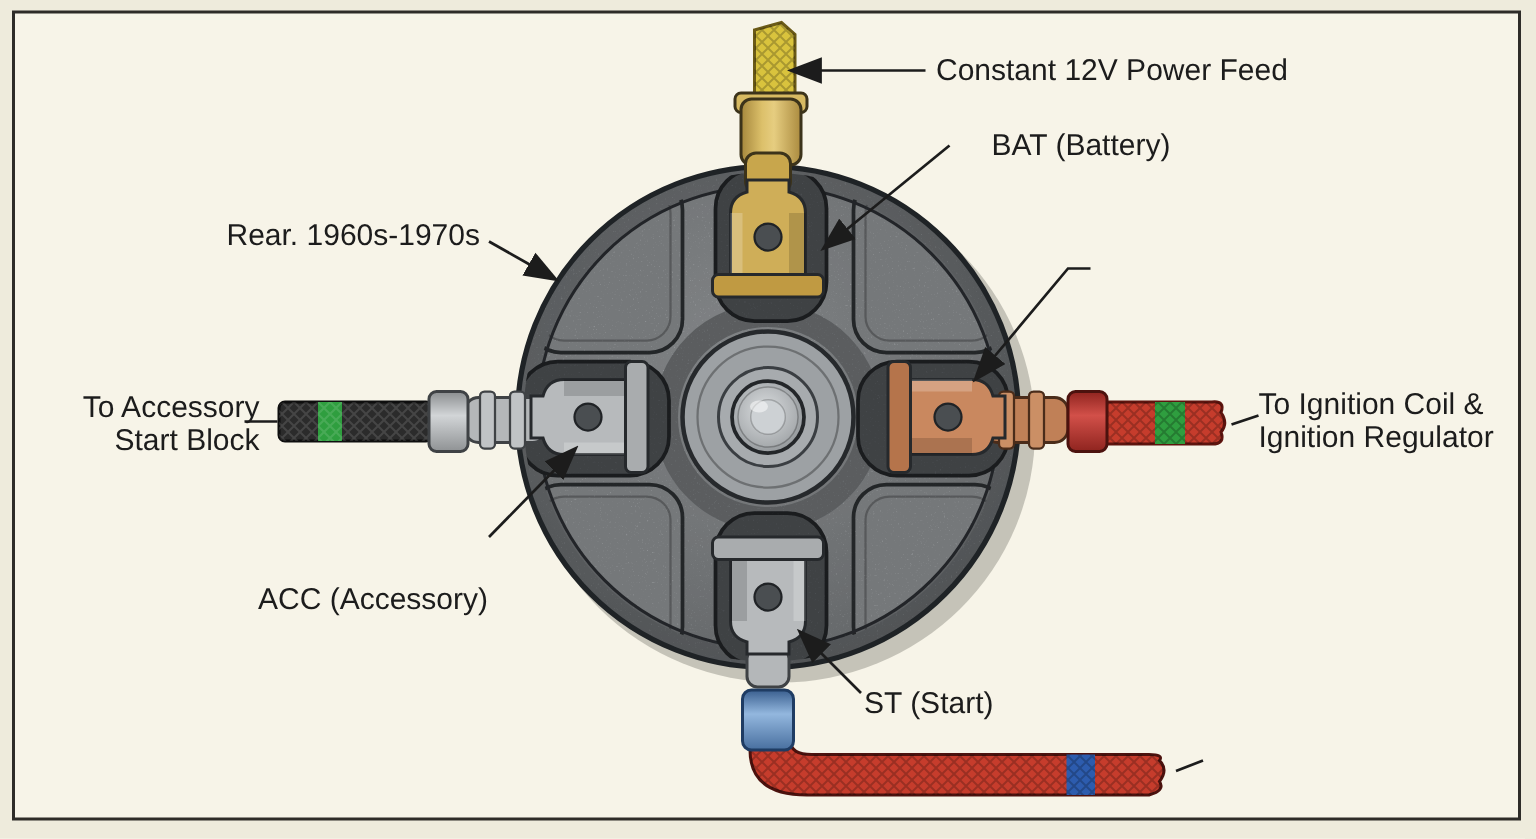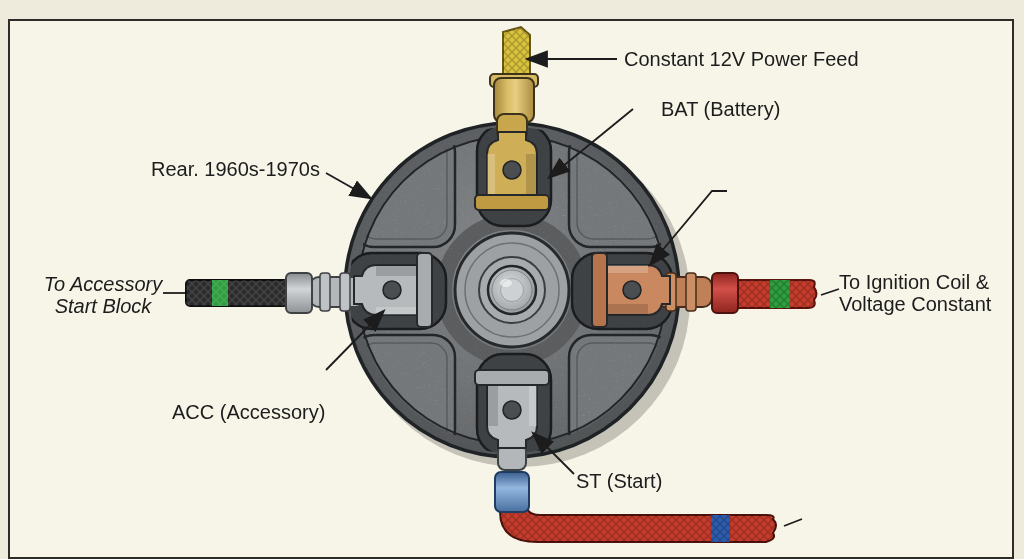--- a/index.html
+++ b/index.html
@@ -1,23 +1,23 @@
 <!DOCTYPE html>
 <html><head>
 <meta charset="utf-8">
 <style>
   html,body{margin:0;padding:0;}
   body{width:1024px;height:559px;position:relative;background:#eeebdc;overflow:hidden;
        font-family:"Liberation Sans",sans-serif;}
-  #stage{position:absolute;left:0;top:12px;width:1024px;height:397px;}
+  #stage{position:absolute;left:0;top:0;width:1024px;height:397px;}
   svg{position:absolute;left:0;top:0;}
   .lbl{position:absolute;font-size:20px;line-height:22px;color:#1c1c1c;white-space:nowrap;}
   .lbl .ln{white-space:nowrap;}
   .align-right{text-align:right;}
-  .align-center{text-align:center;font-style:italic;}
+  .align-center{text-align:right;}
 </style>
 </head>
 <body>
 
 <div id="stage">
 
 <svg width="1024" height="559" viewBox="0 0 1024 559">
   <defs>
     <radialGradient id="bodyGrad" cx="42%" cy="36%" r="75%">
       <stop offset="0%" stop-color="#b8bcbf"></stop>
@@ -182,21 +182,21 @@
 
 <div class="lbl" style="left:637px;top:86px;margin-left:24px;">BAT (Battery)</div>
 
 <div class="lbl align-right" style="left:88px;top:146px;width:232px;">
   <div class="ln">Rear. 1960s-1970s</div>
 </div>
 
 
 <div class="lbl" style="left:839px;top:259px;">
   <div class="ln">To Ignition Coil &amp;</div>
-  <div class="ln">Voltage Constant</div>
+  <div class="ln">Ignition Regulator</div>
 </div>
 
 <div class="lbl align-center" style="left:33px;top:261px;width:140px;">
   <div class="ln">To Accessory</div>
   <div class="ln">Start Block</div>
 </div>
 
 <div class="lbl" style="left:172px;top:361px;margin-top:28px;">ACC (Accessory)</div>
 
 <div class="lbl" style="left:576px;top:458px;">ST (Start)</div>

